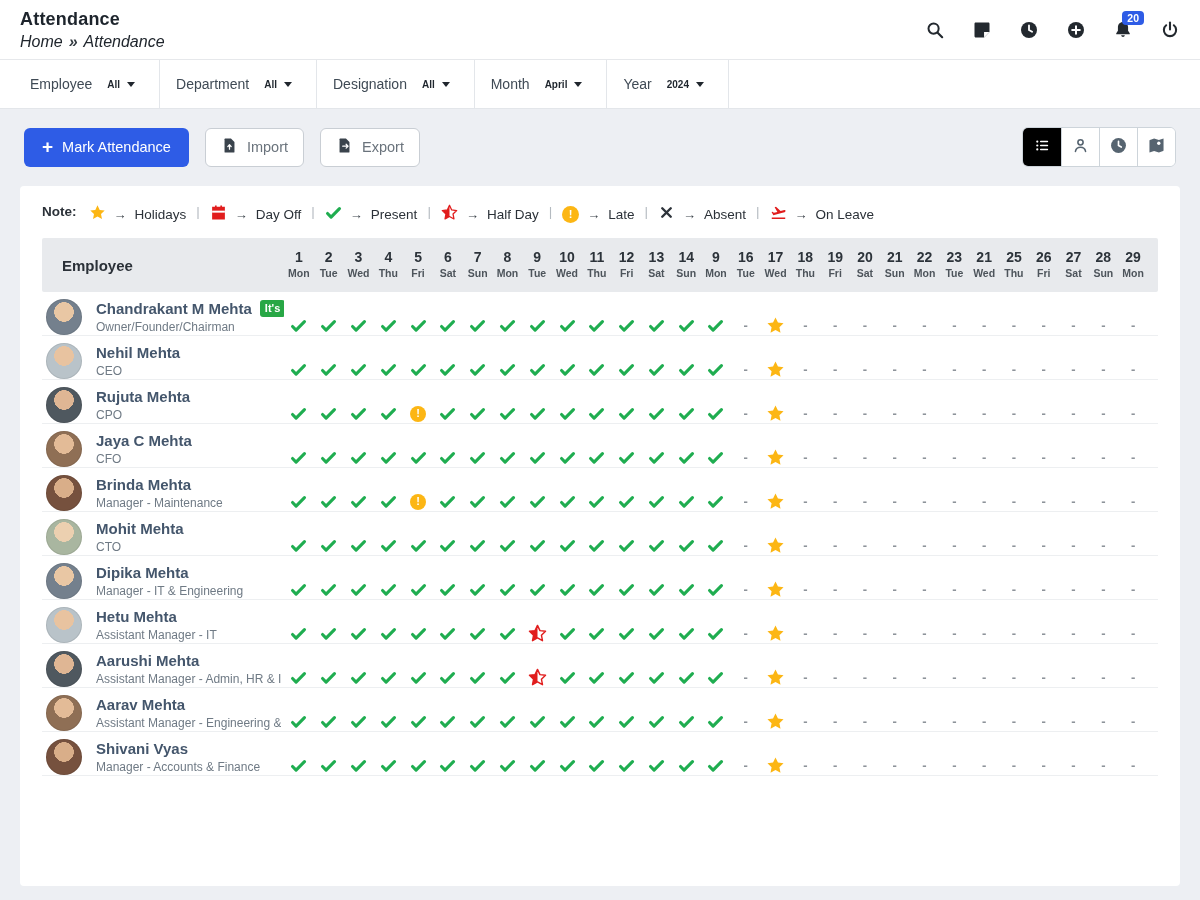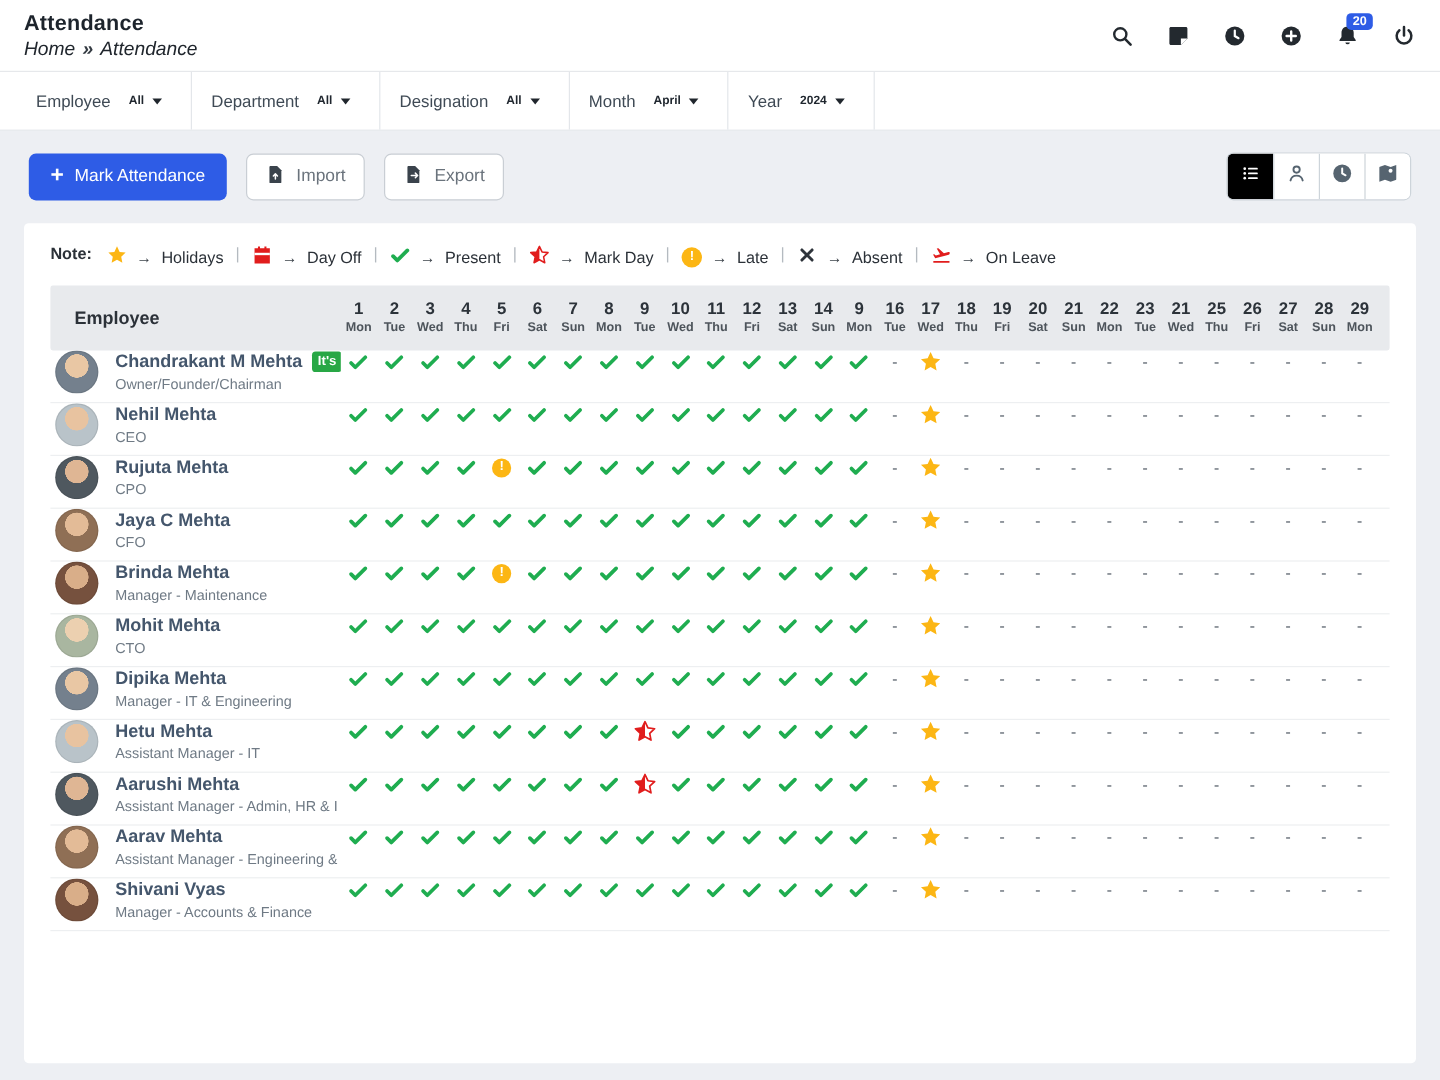--- a/index.html
+++ b/index.html
@@ -49,21 +49,21 @@
   
   .att-table { width:100%; }
   .t-head { display:flex; background:#e8eaed; height:54px; align-items:center; border-radius:2px; }
   .emp-col { width:242px; flex:0 0 242px; padding-left:20px; }
   .emp-head { font-size:15px; font-weight:700; color:#2b3138; }
   .days { flex:1; display:grid; grid-template-columns:repeat(29,1fr); padding-right:10px; }
   .daycell { text-align:center; }
   .dnum { font-size:14px; font-weight:700; color:#2c333a; line-height:1.25; }
   .ddow { font-size:10.5px; font-weight:700; color:#4d545b; line-height:1.3; }
 
-  .t-row { display:flex; align-items:flex-start; height:44px; border-bottom:1px solid #edeff1; }
+  .t-row { display:flex; align-items:flex-end; height:44px; border-bottom:1px solid #edeff1; }
   .emp-cell { width:242px; flex:0 0 242px; display:flex; align-items:center; gap:14px; padding-left:4px; overflow:hidden; }
   .avatar { width:36px; height:36px; border-radius:50%; flex:0 0 36px; box-shadow:inset 0 0 0 1px rgba(0,0,0,.08); }
   .av0 { background:radial-gradient(circle at 50% 36%, #e9c7a4 0 33%, #74808d 34%); }
   .av1 { background:radial-gradient(circle at 50% 36%, #e8c3a0 0 33%, #b9c3c9 34%); }
   .av2 { background:radial-gradient(circle at 50% 36%, #dfb694 0 33%, #4f585f 34%); }
   .av3 { background:radial-gradient(circle at 50% 36%, #e3bb97 0 33%, #8f6f55 34%); }
   .av4 { background:radial-gradient(circle at 50% 36%, #d9ae89 0 33%, #76513e 34%); }
   .av5 { background:radial-gradient(circle at 50% 36%, #ecd0b0 0 33%, #a9b6a0 34%); }
   .emp-info { min-width:0; }
   .emp-name-line { display:flex; align-items:center; gap:8px; white-space:nowrap; }
@@ -239,21 +239,21 @@
         <span class="arrow">→</span>
         <span>Present</span>
       </span>
       <span class="leg-sep">|</span>
       <span class="leg-item">
         <span><svg viewBox="0 0 24 24" class="i-star">
             <path d="M12 1.8l3.1 6.55 7.05.85-5.2 4.9 1.35 7-6.3-3.5-6.3 3.5 1.35-7-5.2-4.9 7.05-.85z" fill="#e11d1d" clip-path="url(#halfclip)"></path>
             <path d="M12 1.8l3.1 6.55 7.05.85-5.2 4.9 1.35 7-6.3-3.5-6.3 3.5 1.35-7-5.2-4.9 7.05-.85z" fill="none" stroke="#e11d1d" stroke-width="1.8" stroke-linejoin="round"></path>
           </svg></span>
         <span class="arrow">→</span>
-        <span>Mark Day</span>
+        <span>Half Day</span>
       </span>
       <span class="leg-sep">|</span>
       <span class="leg-item">
         <span><span class="late-dot">!</span></span>
         <span class="arrow">→</span>
         <span>Late</span>
       </span>
       <span class="leg-sep">|</span>
       <span class="leg-item">
         <span><svg viewBox="0 0 24 24" class="i-x">

